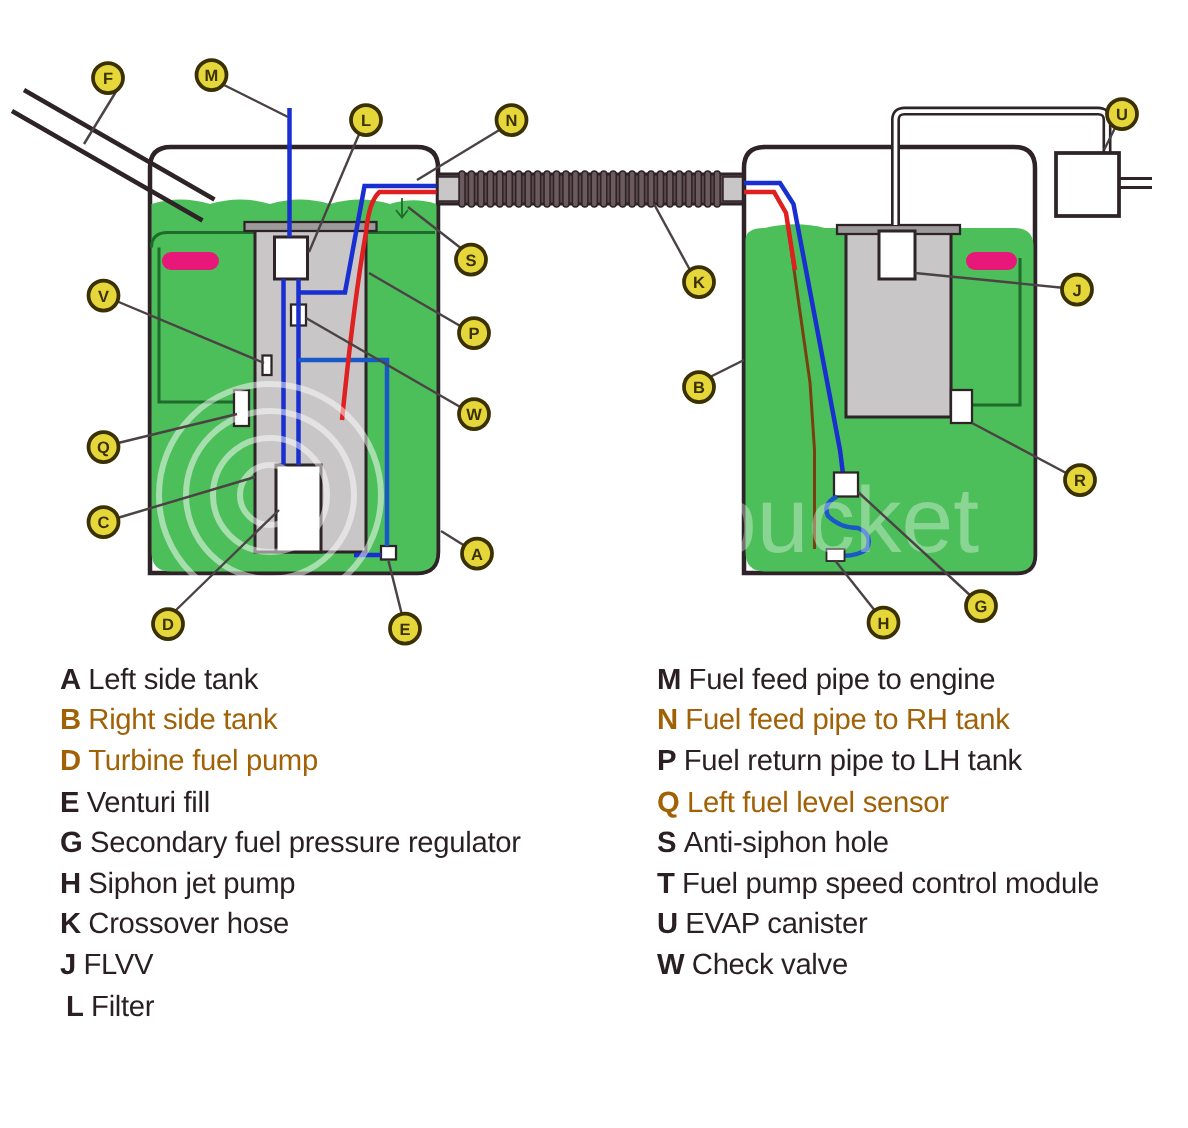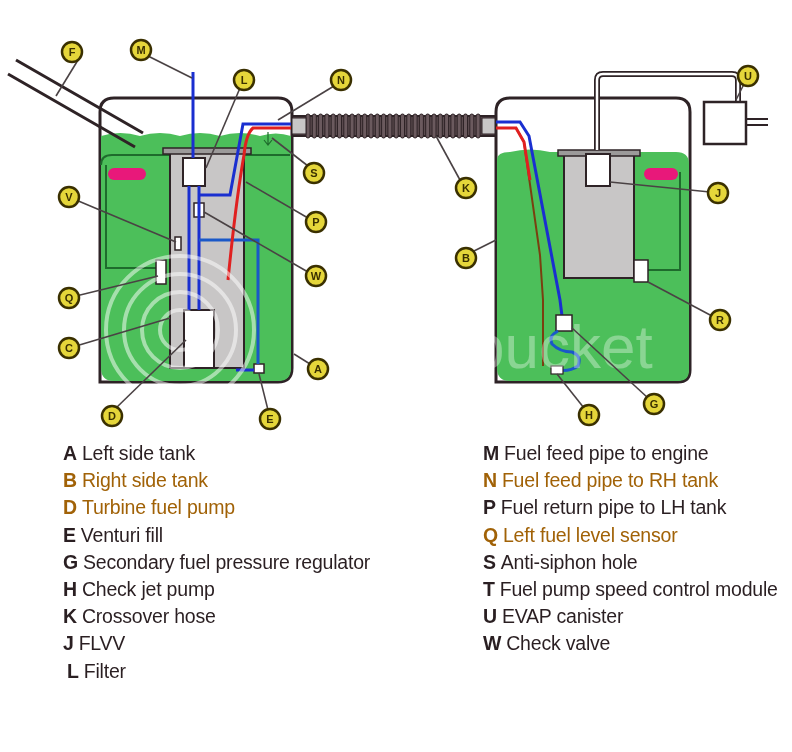--- a/index.html
+++ b/index.html
@@ -1,22 +1,22 @@
 <!DOCTYPE html>
 <html><head>
 <meta charset="utf-8">
 <style>
   html, body { margin: 0; padding: 0; background: #ffffff; }
   body { width: 792px; height: 752px; position: relative; overflow: hidden; font-family: "Liberation Sans", sans-serif; }
   #diagram { position: absolute; left: 0; top: 0; width: 792px; height: 440px; }
   .callout-letter { font-family: "Liberation Sans", sans-serif; font-size: 11px; font-weight: bold; fill: #3a3000; }
   .legend { position: absolute; top: 440px; font-size: 19.5px; line-height: 27.2px; color: #2a1f22; letter-spacing: -0.2px; }
   .legend-left { left: 40px; }
-  .legend-right { left: 460px; }
-  .legend-item { white-space: nowrap; height: 27.2px; margin-left: 23px; }
+  .legend-right { left: 438px; }
+  .legend-item { white-space: nowrap; height: 27.2px; }
   .legend-item .key { font-weight: bold; margin-right: 5px; }
   .legend-item.faded { color: #a16207; }
   .legend-item.indent { padding-left: 4px; }
   .watermark { font-family: "Liberation Sans", sans-serif; font-size: 62px; fill: #ffffff; fill-opacity: 0.35; }
 </style>
 </head>
 <body>
 
 <svg id="diagram" viewBox="0 0 792 440" xmlns="http://www.w3.org/2000/svg">
 
@@ -239,21 +239,21 @@
       </g>
     </g>
 </svg>
 
 <div class="legend legend-left" id="legend-left">
     <div class="legend-item"><span class="key">A</span><span>Left side tank</span></div>
     <div class="legend-item faded"><span class="key">B</span><span>Right side tank</span></div>
     <div class="legend-item faded"><span class="key">D</span><span>Turbine fuel pump</span></div>
     <div class="legend-item"><span class="key">E</span><span>Venturi fill</span></div>
     <div class="legend-item"><span class="key">G</span><span>Secondary fuel pressure regulator</span></div>
-    <div class="legend-item"><span class="key">H</span><span>Check jet pump</span></div>
+    <div class="legend-item"><span class="key">H</span><span>Siphon jet pump</span></div>
     <div class="legend-item"><span class="key">K</span><span>Crossover hose</span></div>
     <div class="legend-item"><span class="key">J</span><span>FLVV</span></div>
     <div class="legend-item indent"><span class="key">L</span><span>Filter</span></div>
   </div>
 <div class="legend legend-right" id="legend-right">
     <div class="legend-item"><span class="key">M</span><span>Fuel feed pipe to engine</span></div>
     <div class="legend-item faded"><span class="key">N</span><span>Fuel feed pipe to RH tank</span></div>
     <div class="legend-item"><span class="key">P</span><span>Fuel return pipe to LH tank</span></div>
     <div class="legend-item faded"><span class="key">Q</span><span>Left fuel level sensor</span></div>
     <div class="legend-item"><span class="key">S</span><span>Anti-siphon hole</span></div>

